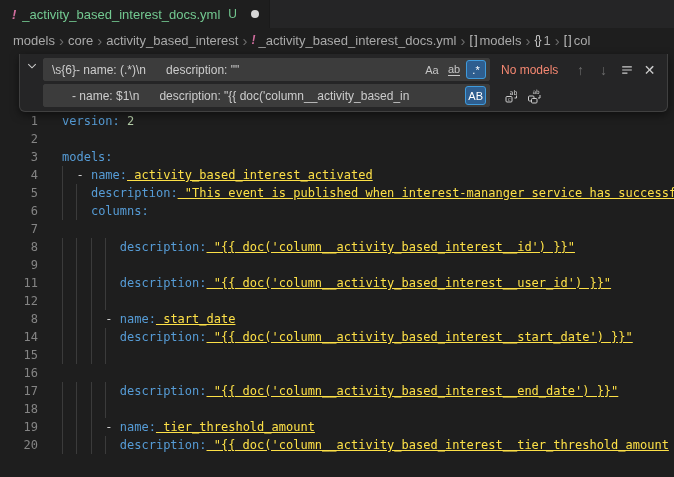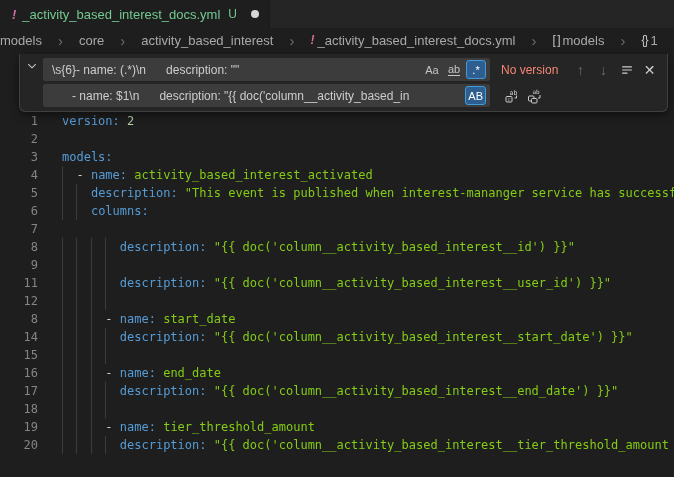--- a/index.html
+++ b/index.html
@@ -9,21 +9,21 @@
 
   
   .tabbar { position:absolute; left:0; top:0; width:674px; height:28px; background:#252526; display:flex; }
   .tab { height:28px; min-width:214px; background:#1e1e1e; display:flex; align-items:center; padding:0 10px 0 12px; gap:6px; border-right:1px solid #1a1a1a; }
   .file-ico { color:#d16d9e; font-weight:bold; font-size:13px; font-style:italic; }
   .tab-title { color:#73c991; font-size:13px; }
   .git-badge { color:#73c991; font-size:12px; margin-left:2px; }
   .mod-dot { width:8px; height:8px; border-radius:50%; background:#d7d7d7; margin-left:8px; }
 
   
-  .breadcrumbs { position:absolute; left:0; top:28px; width:674px; height:24px; display:flex; align-items:center; white-space:nowrap; overflow:hidden; color:#a9a9a9; font-size:13px;gap:12px; }
+  .breadcrumbs { position:absolute; left:0; top:28px; width:674px; height:24px; display:flex; align-items:center; padding-left:13px; white-space:nowrap; overflow:hidden; color:#a9a9a9; font-size:13px; }
   .bc-item { display:flex; align-items:center; gap:3px; cursor:default; }
   .bc-sep { color:#6e6e6e; font-size:15px; margin:0 4px; line-height:1; }
   .bc-glyph { color:#c5c5c5; font-size:12px; letter-spacing:-1px; }
   .bc-glyph.yaml { color:#d16d9e; font-weight:bold; font-style:italic; letter-spacing:0; }
 
   
   .findwidget { position:absolute; left:19px; top:54px; width:649px; height:58px; background:#252526; border:1px solid #404040; border-top:none; border-radius:0 0 6px 6px; box-shadow:0 3px 8px rgba(0,0,0,.5); display:flex; z-index:10; }
   .fw-collapse { width:17px; display:flex; align-items:center; justify-content:center; }
   .fw-main { flex:1; padding:4px 6px 4px 0; display:flex; flex-direction:column; gap:3px; }
   .fw-row { display:flex; align-items:center; height:23px; }
@@ -39,21 +39,21 @@
   .ml8 { margin-left:10px; }
 
   
   .editor { position:absolute; left:0; top:52px; width:674px; height:425px; font-family:"DejaVu Sans Mono", monospace; font-size:12px; }
   .lines { position:absolute; left:0; top:60px; width:674px; }
   .line { display:flex; height:18px; line-height:18px; white-space:pre; }
   .ln { flex:none; width:38px; text-align:right; color:#858585; }
   .code { margin-left:24px; position:relative; white-space:pre; }
   .guide { position:absolute; top:0; bottom:0; width:1px; background:#3b3b3b; }
   .tk-k { color:#569cd6; position:relative; }
-  .tk-s { color:#84cc16; position:relative; }
+  .tk-s { color:#fde047; position:relative;text-decoration:underline; }
   .tk-n { color:#b5cea8; position:relative; }
   .tk-p { color:#cccccc; position:relative; }
   .tk-w { color:#d4d4d4; position:relative; }
 </style>
 </head>
 <body>
 
 <div id="app">
 
   <div class="tabbar">
@@ -108,21 +108,21 @@
         <div class="line"><span class="ln">5</span><span class="code"><span class="guide" style="left: 0px;"></span><span class="guide" style="left: 14.4px;"></span><span class="tk-w">    </span><span class="tk-k">description:</span><span class="tk-s"> "This event is published when interest-mananger service has successf</span></span></div>
         <div class="line"><span class="ln">6</span><span class="code"><span class="guide" style="left: 0px;"></span><span class="guide" style="left: 14.4px;"></span><span class="tk-w">    </span><span class="tk-k">columns:</span></span></div>
         <div class="line"><span class="ln">7</span></div>
         <div class="line"><span class="ln">8</span><span class="code"><span class="guide" style="left: 0px;"></span><span class="guide" style="left: 14.4px;"></span><span class="guide" style="left: 28.9px;"></span><span class="guide" style="left: 43.3px;"></span><span class="tk-w">        </span><span class="tk-k">description:</span><span class="tk-s"> "{{ doc('column__activity_based_interest__id') }}"</span></span></div>
         <div class="line"><span class="ln">9</span><span class="code"><span class="guide" style="left: 0px;"></span><span class="guide" style="left: 14.4px;"></span><span class="guide" style="left: 28.9px;"></span><span class="guide" style="left: 43.3px;"></span></span></div>
         <div class="line"><span class="ln">11</span><span class="code"><span class="guide" style="left: 0px;"></span><span class="guide" style="left: 14.4px;"></span><span class="guide" style="left: 28.9px;"></span><span class="guide" style="left: 43.3px;"></span><span class="tk-w">        </span><span class="tk-k">description:</span><span class="tk-s"> "{{ doc('column__activity_based_interest__user_id') }}"</span></span></div>
         <div class="line"><span class="ln">12</span><span class="code"><span class="guide" style="left: 0px;"></span><span class="guide" style="left: 14.4px;"></span><span class="guide" style="left: 28.9px;"></span><span class="guide" style="left: 43.3px;"></span></span></div>
         <div class="line"><span class="ln">8</span><span class="code"><span class="guide" style="left: 0px;"></span><span class="guide" style="left: 14.4px;"></span><span class="guide" style="left: 28.9px;"></span><span class="tk-w">      </span><span class="tk-p">- </span><span class="tk-k">name:</span><span class="tk-s"> start_date</span></span></div>
         <div class="line"><span class="ln">14</span><span class="code"><span class="guide" style="left: 0px;"></span><span class="guide" style="left: 14.4px;"></span><span class="guide" style="left: 28.9px;"></span><span class="guide" style="left: 43.3px;"></span><span class="tk-w">        </span><span class="tk-k">description:</span><span class="tk-s"> "{{ doc('column__activity_based_interest__start_date') }}"</span></span></div>
         <div class="line"><span class="ln">15</span><span class="code"><span class="guide" style="left: 0px;"></span><span class="guide" style="left: 14.4px;"></span><span class="guide" style="left: 28.9px;"></span><span class="guide" style="left: 43.3px;"></span></span></div>
-        <div class="line"><span class="ln">16</span><span class="code"><span class="guide" style="left: 0px;"></span><span class="guide" style="left: 14.4px;"></span><span class="guide" style="left: 28.9px;"></span><span class="tk-w">      </span><span class="tk-p">- </span><span class="tk-k">name:</span><span class="tk-s"> end_date</span></span></div>
+        <div class="line"><span class="ln">16</span></div>
         <div class="line"><span class="ln">17</span><span class="code"><span class="guide" style="left: 0px;"></span><span class="guide" style="left: 14.4px;"></span><span class="guide" style="left: 28.9px;"></span><span class="guide" style="left: 43.3px;"></span><span class="tk-w">        </span><span class="tk-k">description:</span><span class="tk-s"> "{{ doc('column__activity_based_interest__end_date') }}"</span></span></div>
         <div class="line"><span class="ln">18</span><span class="code"><span class="guide" style="left: 0px;"></span><span class="guide" style="left: 14.4px;"></span><span class="guide" style="left: 28.9px;"></span><span class="guide" style="left: 43.3px;"></span></span></div>
         <div class="line"><span class="ln">19</span><span class="code"><span class="guide" style="left: 0px;"></span><span class="guide" style="left: 14.4px;"></span><span class="guide" style="left: 28.9px;"></span><span class="tk-w">      </span><span class="tk-p">- </span><span class="tk-k">name:</span><span class="tk-s"> tier_threshold_amount</span></span></div>
         <div class="line"><span class="ln">20</span><span class="code"><span class="guide" style="left: 0px;"></span><span class="guide" style="left: 14.4px;"></span><span class="guide" style="left: 28.9px;"></span><span class="guide" style="left: 43.3px;"></span><span class="tk-w">        </span><span class="tk-k">description:</span><span class="tk-s"> "{{ doc('column__activity_based_interest__tier_threshold_amount</span></span></div>
       </div>
 
   </div>
 
   <div class="findwidget">
     <div class="fw-collapse fw-btn">
@@ -133,21 +133,21 @@
     <div class="fw-main">
       <div class="fw-row">
         <div class="fw-input">
           <span class="fw-text">\s{6}- name: (.*)\n      description: ""</span>
           <span class="toggle">Aa</span>
           <span class="toggle">
               <span class="uline">ab</span>
             </span>
           <span class="toggle active">.*</span>
         </div>
-        <span class="fw-results">No version</span>
+        <span class="fw-results">No models</span>
         <span class="fw-btn disabled push">↑</span>
         <span class="fw-btn disabled">↓</span>
         <span class="fw-btn">
           <svg width="14" height="14" viewBox="0 0 16 16">
               <path d="M2.5 4.5h11M2.5 8h11M2.5 11.5h6" stroke="#cccccc" stroke-width="1.3" fill="none"></path>
             </svg>
         </span>
         <span class="fw-btn">✕</span>
       </div>
       <div class="fw-row">

